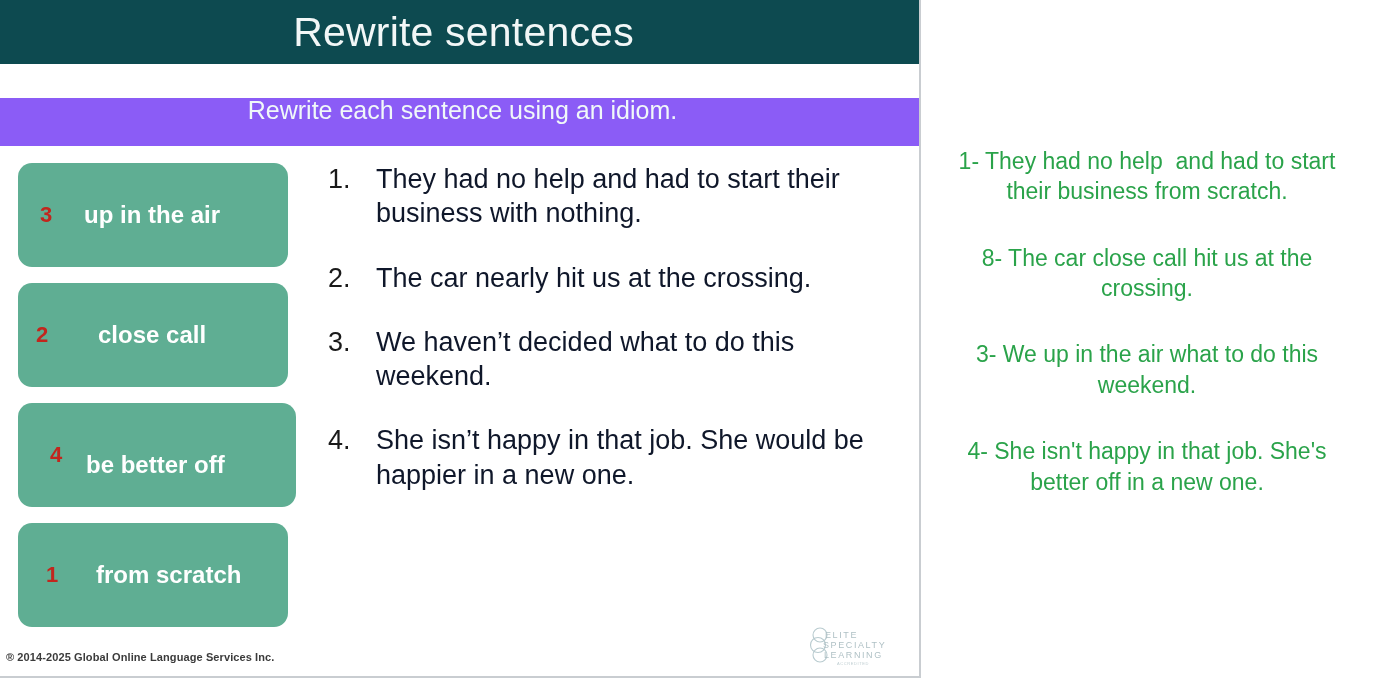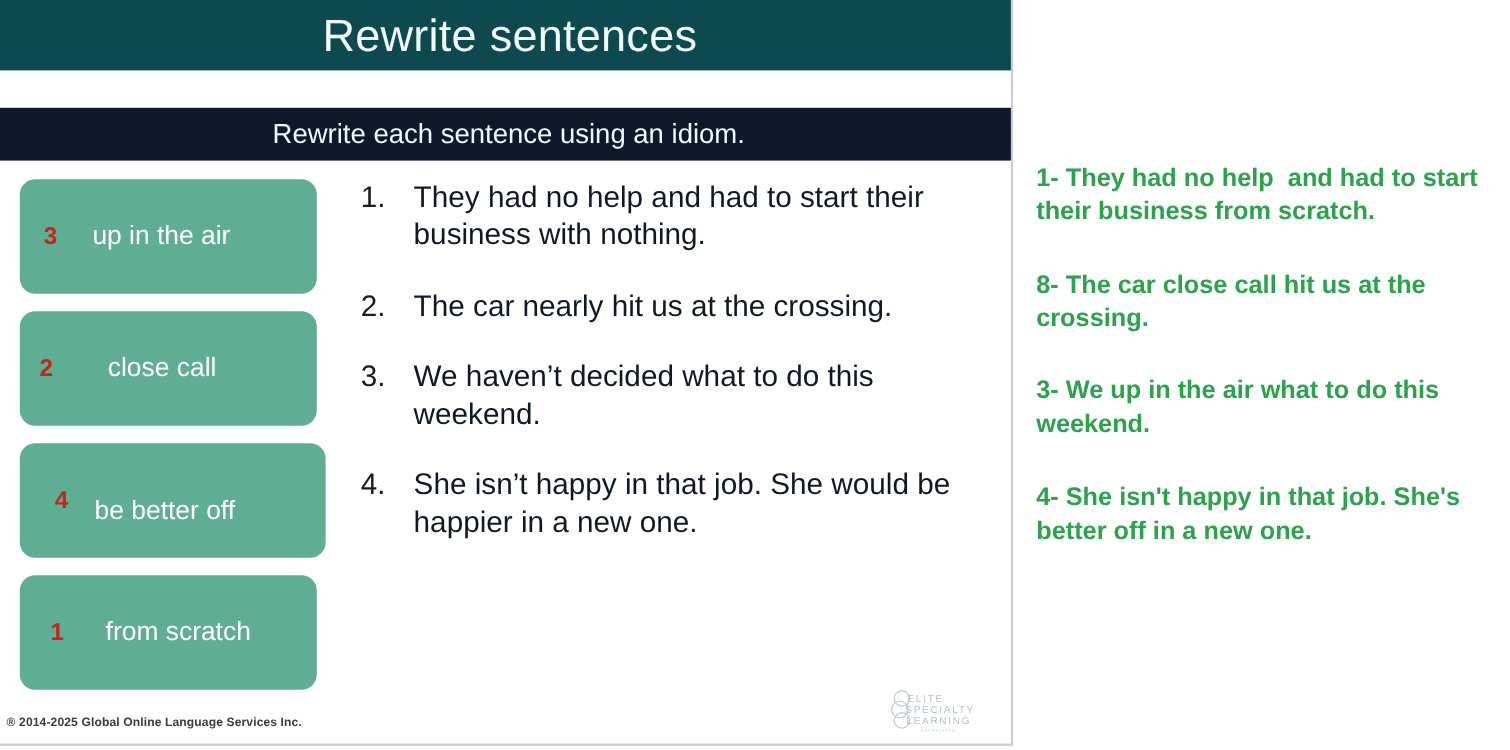--- a/index.html
+++ b/index.html
@@ -57,23 +57,23 @@
     height: 13px;
     background: #ffffff;
   }
 
   #subtitle-bar {
     position: absolute;
     left: 0;
     top: 98px;
     width: 921px;
     height: 48px;
-    background: #0f172a;
-    display: flex;
-    align-items: center;
+    background: #8b5cf6;
+    display: flex;
+    align-items: flex-start;
     justify-content: center;
   }
   #subtitle-text {
     color: #f0f8f9;
     font-size: 25px;
     font-weight: 400;
     line-height: 1;
     padding-left: 4px;
   }
 
@@ -101,21 +101,21 @@
     font-size: 22px;
     font-weight: 700;
     line-height: 1;
     width: 44px;
     text-align: center;
     flex: 0 0 auto;
   }
   .card-label {
     color: #ffffff;
     font-size: 24px;
-    font-weight: 400;
+    font-weight: 700;
     line-height: 1;
     flex: 1 1 auto;
     text-align: left;
   }
   .card.c1 .card-num { padding-left: 6px; }
   .card.c2 .card-num { padding-left: 2px; }
   .card.c3 .card-num { padding-left: 16px; }
   .card.c4 .card-num { padding-left: 12px; }
   .card.c1 .card-label { padding-left: 16px; }
   .card.c2 .card-label { padding-left: 34px; }
@@ -171,24 +171,25 @@
   
   #answers {
     position: absolute;
     left: 942px;
     top: 146px;
     width: 410px;
   }
   .answer {
     color: #2aa34a;
     font-size: 23px;
-    font-weight: 700;
+    font-weight: 400;
     line-height: 1.32;
     margin-bottom: 36px;
     white-space: pre-wrap;
+    text-align: center;
   }
 </style>
 </head>
 <body>
 
 <div id="slide">
 
   <div id="title-bar">
     <div id="title-text">Rewrite sentences</div>
   </div>

